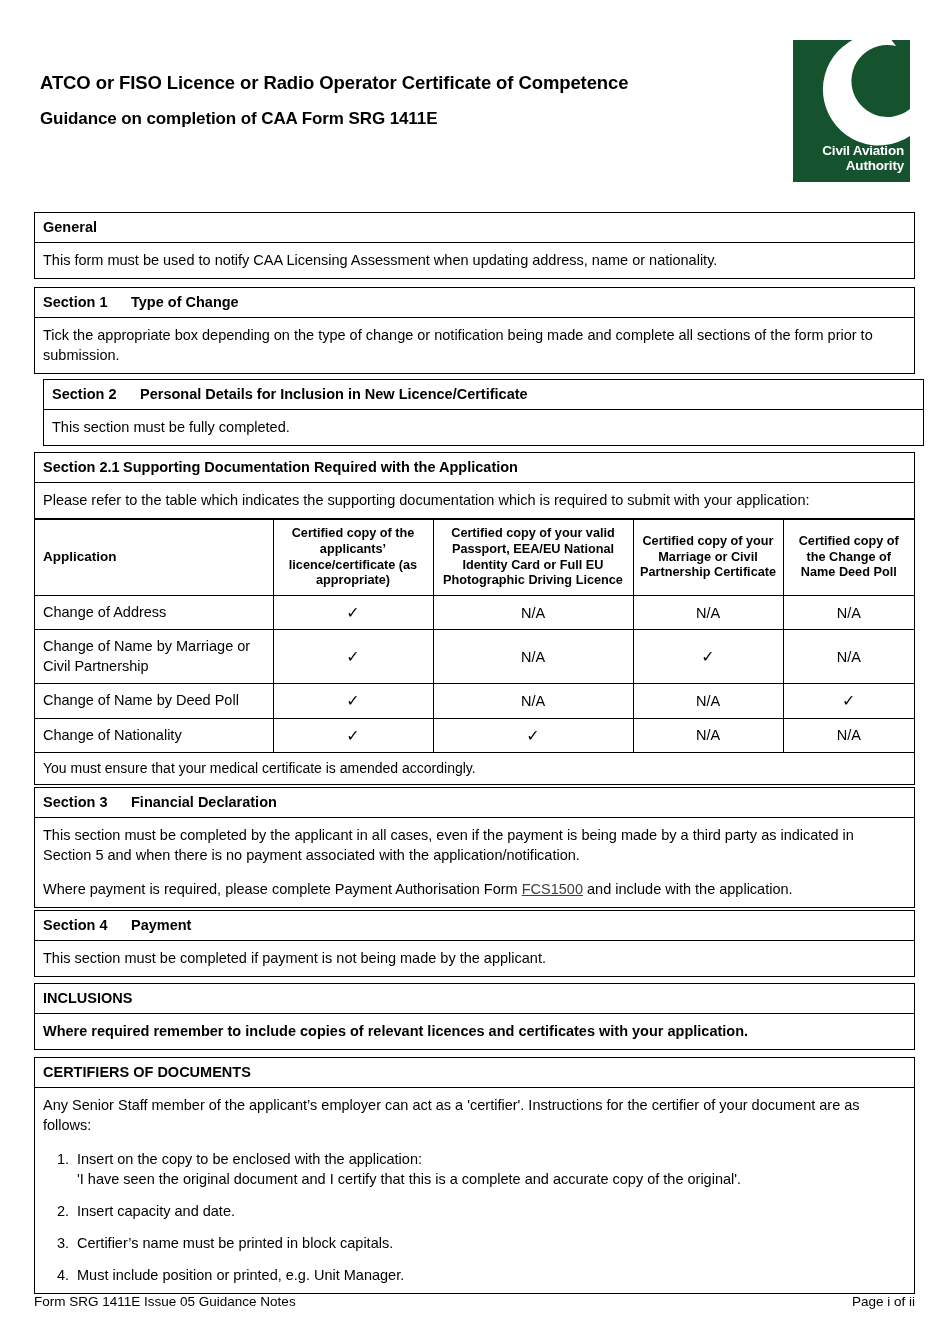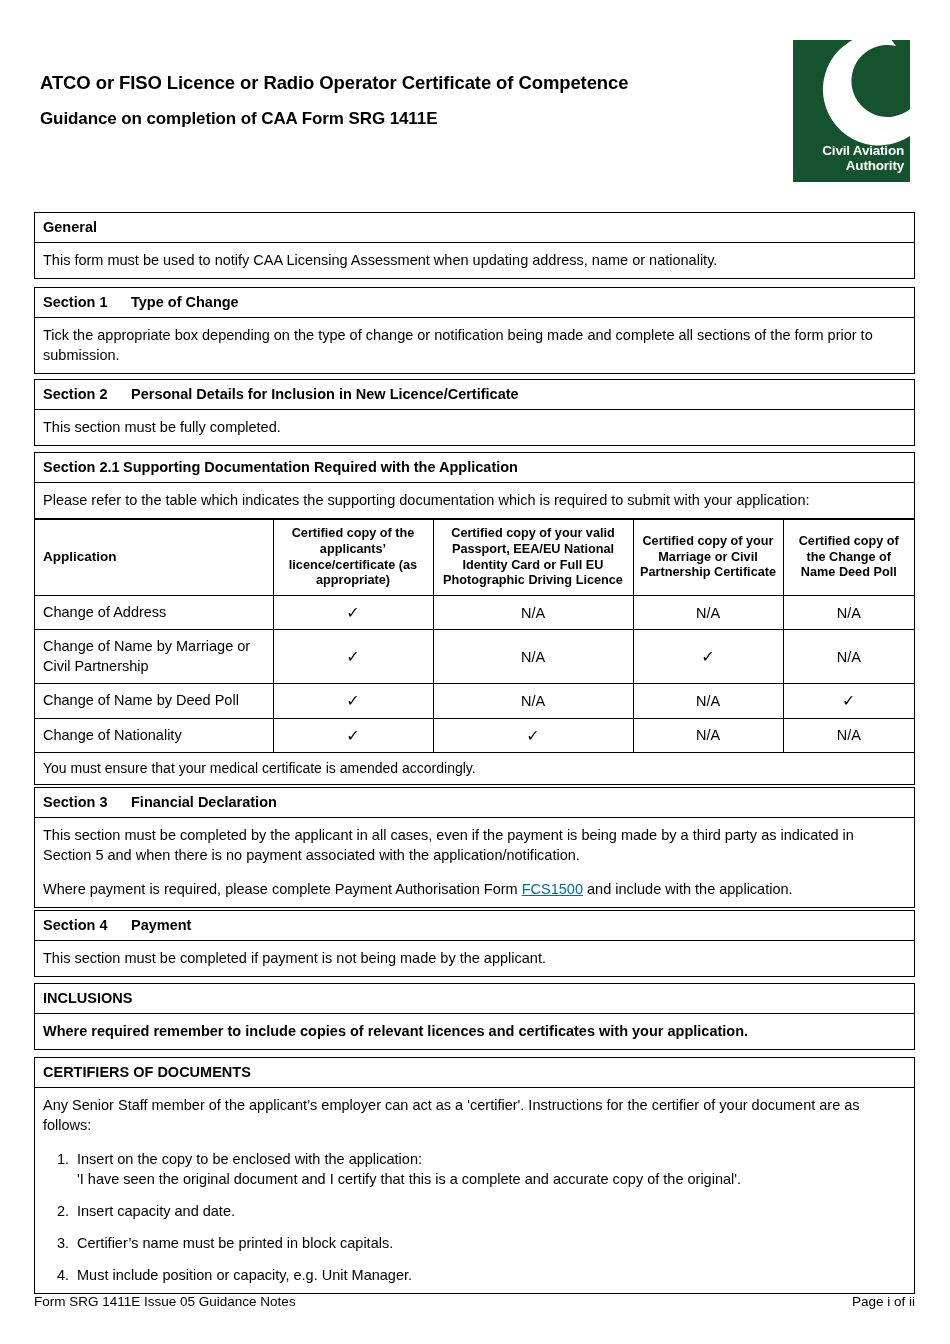--- a/index.html
+++ b/index.html
@@ -82,21 +82,21 @@
     padding: 7px 8px 8px 8px;
     font-size: 14.5px;
     line-height: 1.38;
   }
   .body-cell.bold { font-weight: bold; }
   .body-cell p { margin: 0; }
   .body-cell p + p { margin-top: 14px; }
   .divided { border-bottom: 1.2px solid #000; }
 
   a.doclink {
-    color: #0369a1;
+    color: #404040;
     text-decoration: underline;
   }
 
   
   table.doctable {
     border-collapse: collapse;
     width: 100%;
     table-layout: fixed;
   }
   table.doctable td, table.doctable th {
@@ -188,21 +188,21 @@
     <div class="body-cell">This form must be used to notify CAA Licensing Assessment when updating address, name or nationality.</div>
   </div>
 
   <div class="block" style="top:287px;">
     <div class="bar">
       <span class="sec-label">Section 1</span><span>Type of Change</span>
     </div>
     <div class="body-cell">Tick the appropriate box depending on the type of change or notification being made and complete all sections of the form prior to submission.</div>
   </div>
 
-  <div class="block" style="top:379px;">
+  <div class="block" style="top:379px;margin-left:9px;">
     <div class="bar">
       <span class="sec-label">Section 2</span><span>Personal Details for Inclusion in New Licence/Certificate</span>
     </div>
     <div class="body-cell">This section must be fully completed.</div>
   </div>
 
   <div class="block" style="top:452px;">
     <div class="bar">
       <span class="sec-label narrow">Section 2.1</span><span>Supporting Documentation Required with the Application</span>
     </div>
@@ -291,21 +291,21 @@
           <span>Insert on the copy to be enclosed with the application:</span>
           <span class="l2">'I have seen the original document and I certify that this is a complete and accurate copy of the original'.</span>
         </li>
         <li>
           <span>Insert capacity and date.</span>
         </li>
         <li>
           <span>Certifier’s name must be printed in block capitals.</span>
         </li>
         <li>
-          <span>Must include position or capacity, e.g. Unit Manager.</span>
+          <span>Must include position or printed, e.g. Unit Manager.</span>
         </li>
       </ol>
     </div>
   </div>
 
   <div class="footer">
     <span>Form SRG 1411E Issue 05 Guidance Notes</span>
     <span>Page i of ii</span>
   </div>
 

